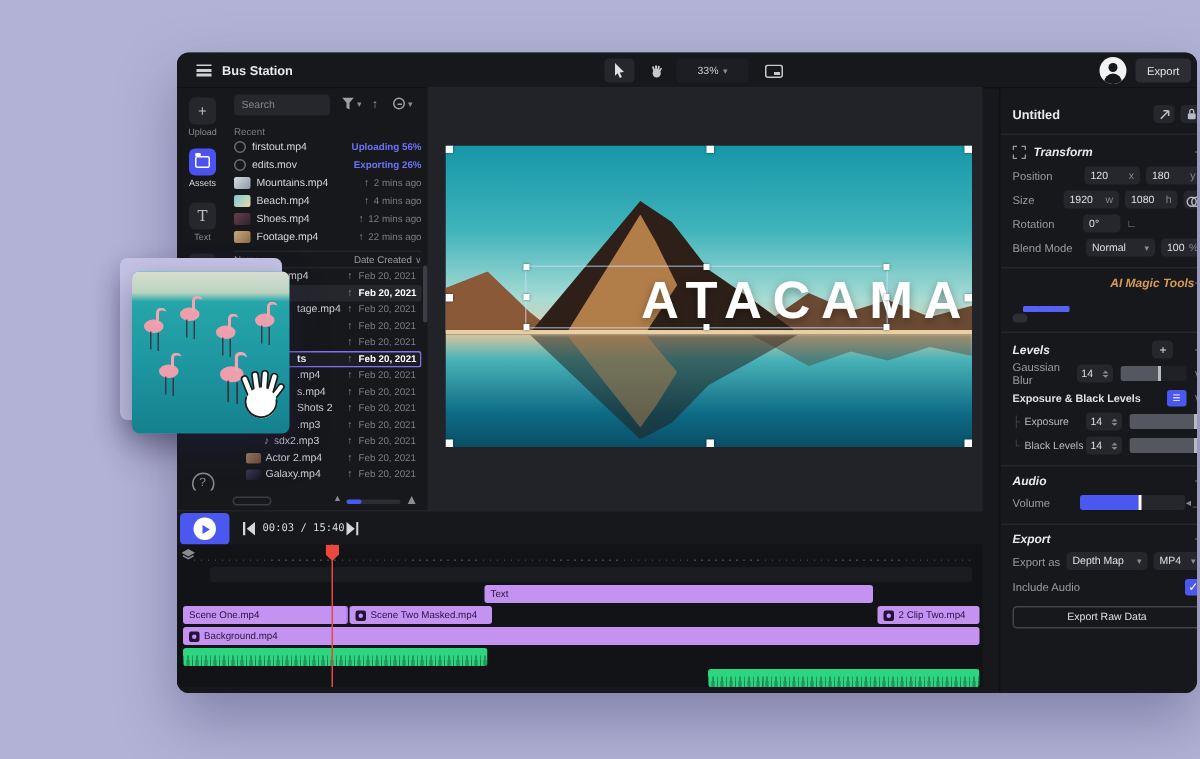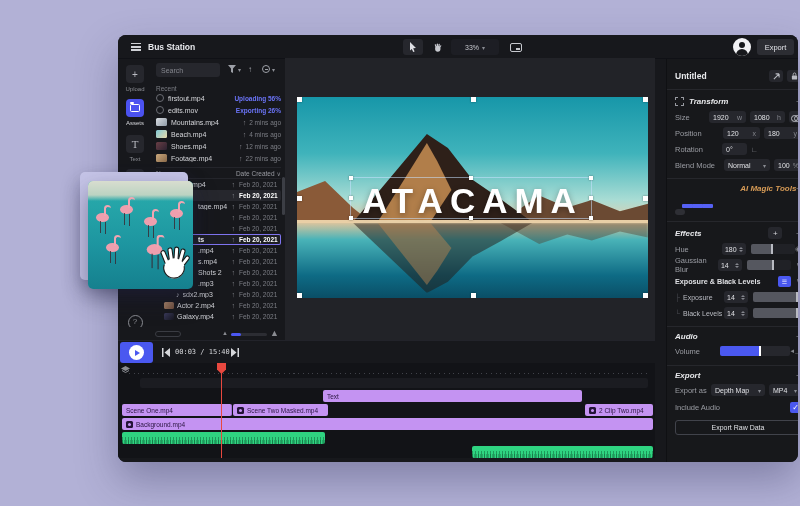--- a/index.html
+++ b/index.html
@@ -119,21 +119,21 @@
              clip-path:polygon(58% 100%, 69% 30%, 77% 62%, 84% 42%, 92% 72%, 100% 52%, 100% 100%); }
   .shore { position:absolute; top:123px; left:0; width:100%; height:3px; background:#e9cfa6; }
   .water { position:absolute; left:0; top:126px; width:100%; height:75px;
            background:linear-gradient(#d8c49e 0%, #49b3b8 22%, #0e6b85 70%, #0a4e66 100%); }
   .r-main { position:absolute; top:0; left:0; width:100%; height:70px; background:rgba(35,24,18,.5); filter:blur(1px);
             clip-path:polygon(16% 0, 37% 100%, 43% 84%, 50% 48%, 58% 26%, 67% 0); }
   .r-high { position:absolute; top:0; left:0; width:100%; height:66px; background:rgba(192,136,80,.45); filter:blur(1px);
             clip-path:polygon(23% 0, 37% 94%, 40% 72%, 44% 38%, 38% 0); }
   .r-right { position:absolute; top:0; left:0; width:100%; height:30px; background:rgba(80,56,38,.4); filter:blur(1px);
              clip-path:polygon(58% 0, 69% 70%, 77% 38%, 84% 58%, 92% 28%, 100% 48%, 100% 0); }
-  .caption { position:absolute; left:0; top:84px; width:100%; text-align:center; color:#fff; font-size:35px; font-weight:bold;
+  .caption { position:absolute; left:0; top:84px; width:100%; text-align:right; color:#fff; font-size:35px; font-weight:bold;
              letter-spacing:7px; text-shadow:0 2px 6px rgba(0,0,0,.35); }
   .handle { position:absolute; width:5px; height:5px; background:#fff; box-shadow:0 0 2px rgba(0,0,0,.5); }
   .text-sel { position:absolute; left:53px; top:80px; width:242px; height:42px; border:1px solid rgba(200,225,255,.55); }
   .text-sel .handle { width:4px; height:4px; }
 
   
   .panel { position:absolute; left:537px; top:24px; width:143px; height:403px; background:#17181b;
            border-left:1px solid #0f1013; padding:8px 8px 0 8px; color:#9a9ca3; overflow:hidden;margin-left:11px; }
   .prow { display:flex; align-items:center; height:14px; margin-top:2px; font-size:7.5px; }
   .p-divider { height:1px; background:#26272c; margin:6px -8px 4px -8px; }
@@ -512,43 +512,43 @@
         </span>
       </div>
       <div class="p-divider"></div>
 
       <div class="prow">
         <span class="t-ico"></span>
         <span class="p-head">Transform</span>
         <span class="collapse">−</span>
       </div>
       <div class="prow">
+        <span class="plabel">Position</span>
+        <span class="pbox w36">
+            <span>120</span>
+            <span class="unit">x</span>
+          </span>
+        <span class="pbox w36">
+            <span>180</span>
+            <span class="unit">y</span>
+          </span>
+      </div>
+      <div class="prow">
         <span class="plabel">Size</span>
         <span class="pbox w36">
             <span>1920</span>
             <span class="unit">w</span>
           </span>
         <span class="pbox w34">
             <span>1080</span>
             <span class="unit">h</span>
           </span>
         <span class="link-box"></span>
       </div>
       <div class="prow">
-        <span class="plabel">Position</span>
-        <span class="pbox w36">
-            <span>120</span>
-            <span class="unit">x</span>
-          </span>
-        <span class="pbox w36">
-            <span>180</span>
-            <span class="unit">y</span>
-          </span>
-      </div>
-      <div class="prow">
         <span class="plabel">Rotation</span>
         <span class="pbox w24">
             <span>0°</span>
           </span>
         <span class="angle-ico">∟</span>
         <span style="flex:1"></span>
       </div>
       <div class="prow">
         <span class="plabel">Blend Mode</span>
         <span class="pbox w46">
@@ -569,38 +569,23 @@
       <div class="ai-tabs">
 
       <span class="ai-tab active"></span>
           <span class="ai-tab pro"></span>
           <span class="ai-tab pro"></span>
           <span class="ai-tab pro"></span>
         </div>
       <div class="p-divider"></div>
 
       <div class="prow">
-        <span class="p-head">Effects</span>
+        <span class="p-head">Levels</span>
         <span class="plus-btn" style="margin-right:14px">+</span>
         <span class="collapse">−</span>
-      </div>
-      <div class="prow">
-        <span class="plabel">Hue</span>
-        <span class="stepper">
-            <span>180</span>
-            <span class="st-arrows">
-              <i class="st-up"></i>
-              <i class="st-dn"></i>
-            </span>
-          </span>
-        <span class="slider">
-            <span class="sl-fill" style="width:45%"></span>
-            <span class="sl-handle" style="left:45%"></span>
-          </span>
-        <span class="row-ico">◉</span>
       </div>
       <div class="prow">
         <span class="plabel">Gaussian Blur</span>
         <span class="stepper">
             <span>14</span>
             <span class="st-arrows">
               <i class="st-up"></i>
               <i class="st-dn"></i>
             </span>
           </span>

